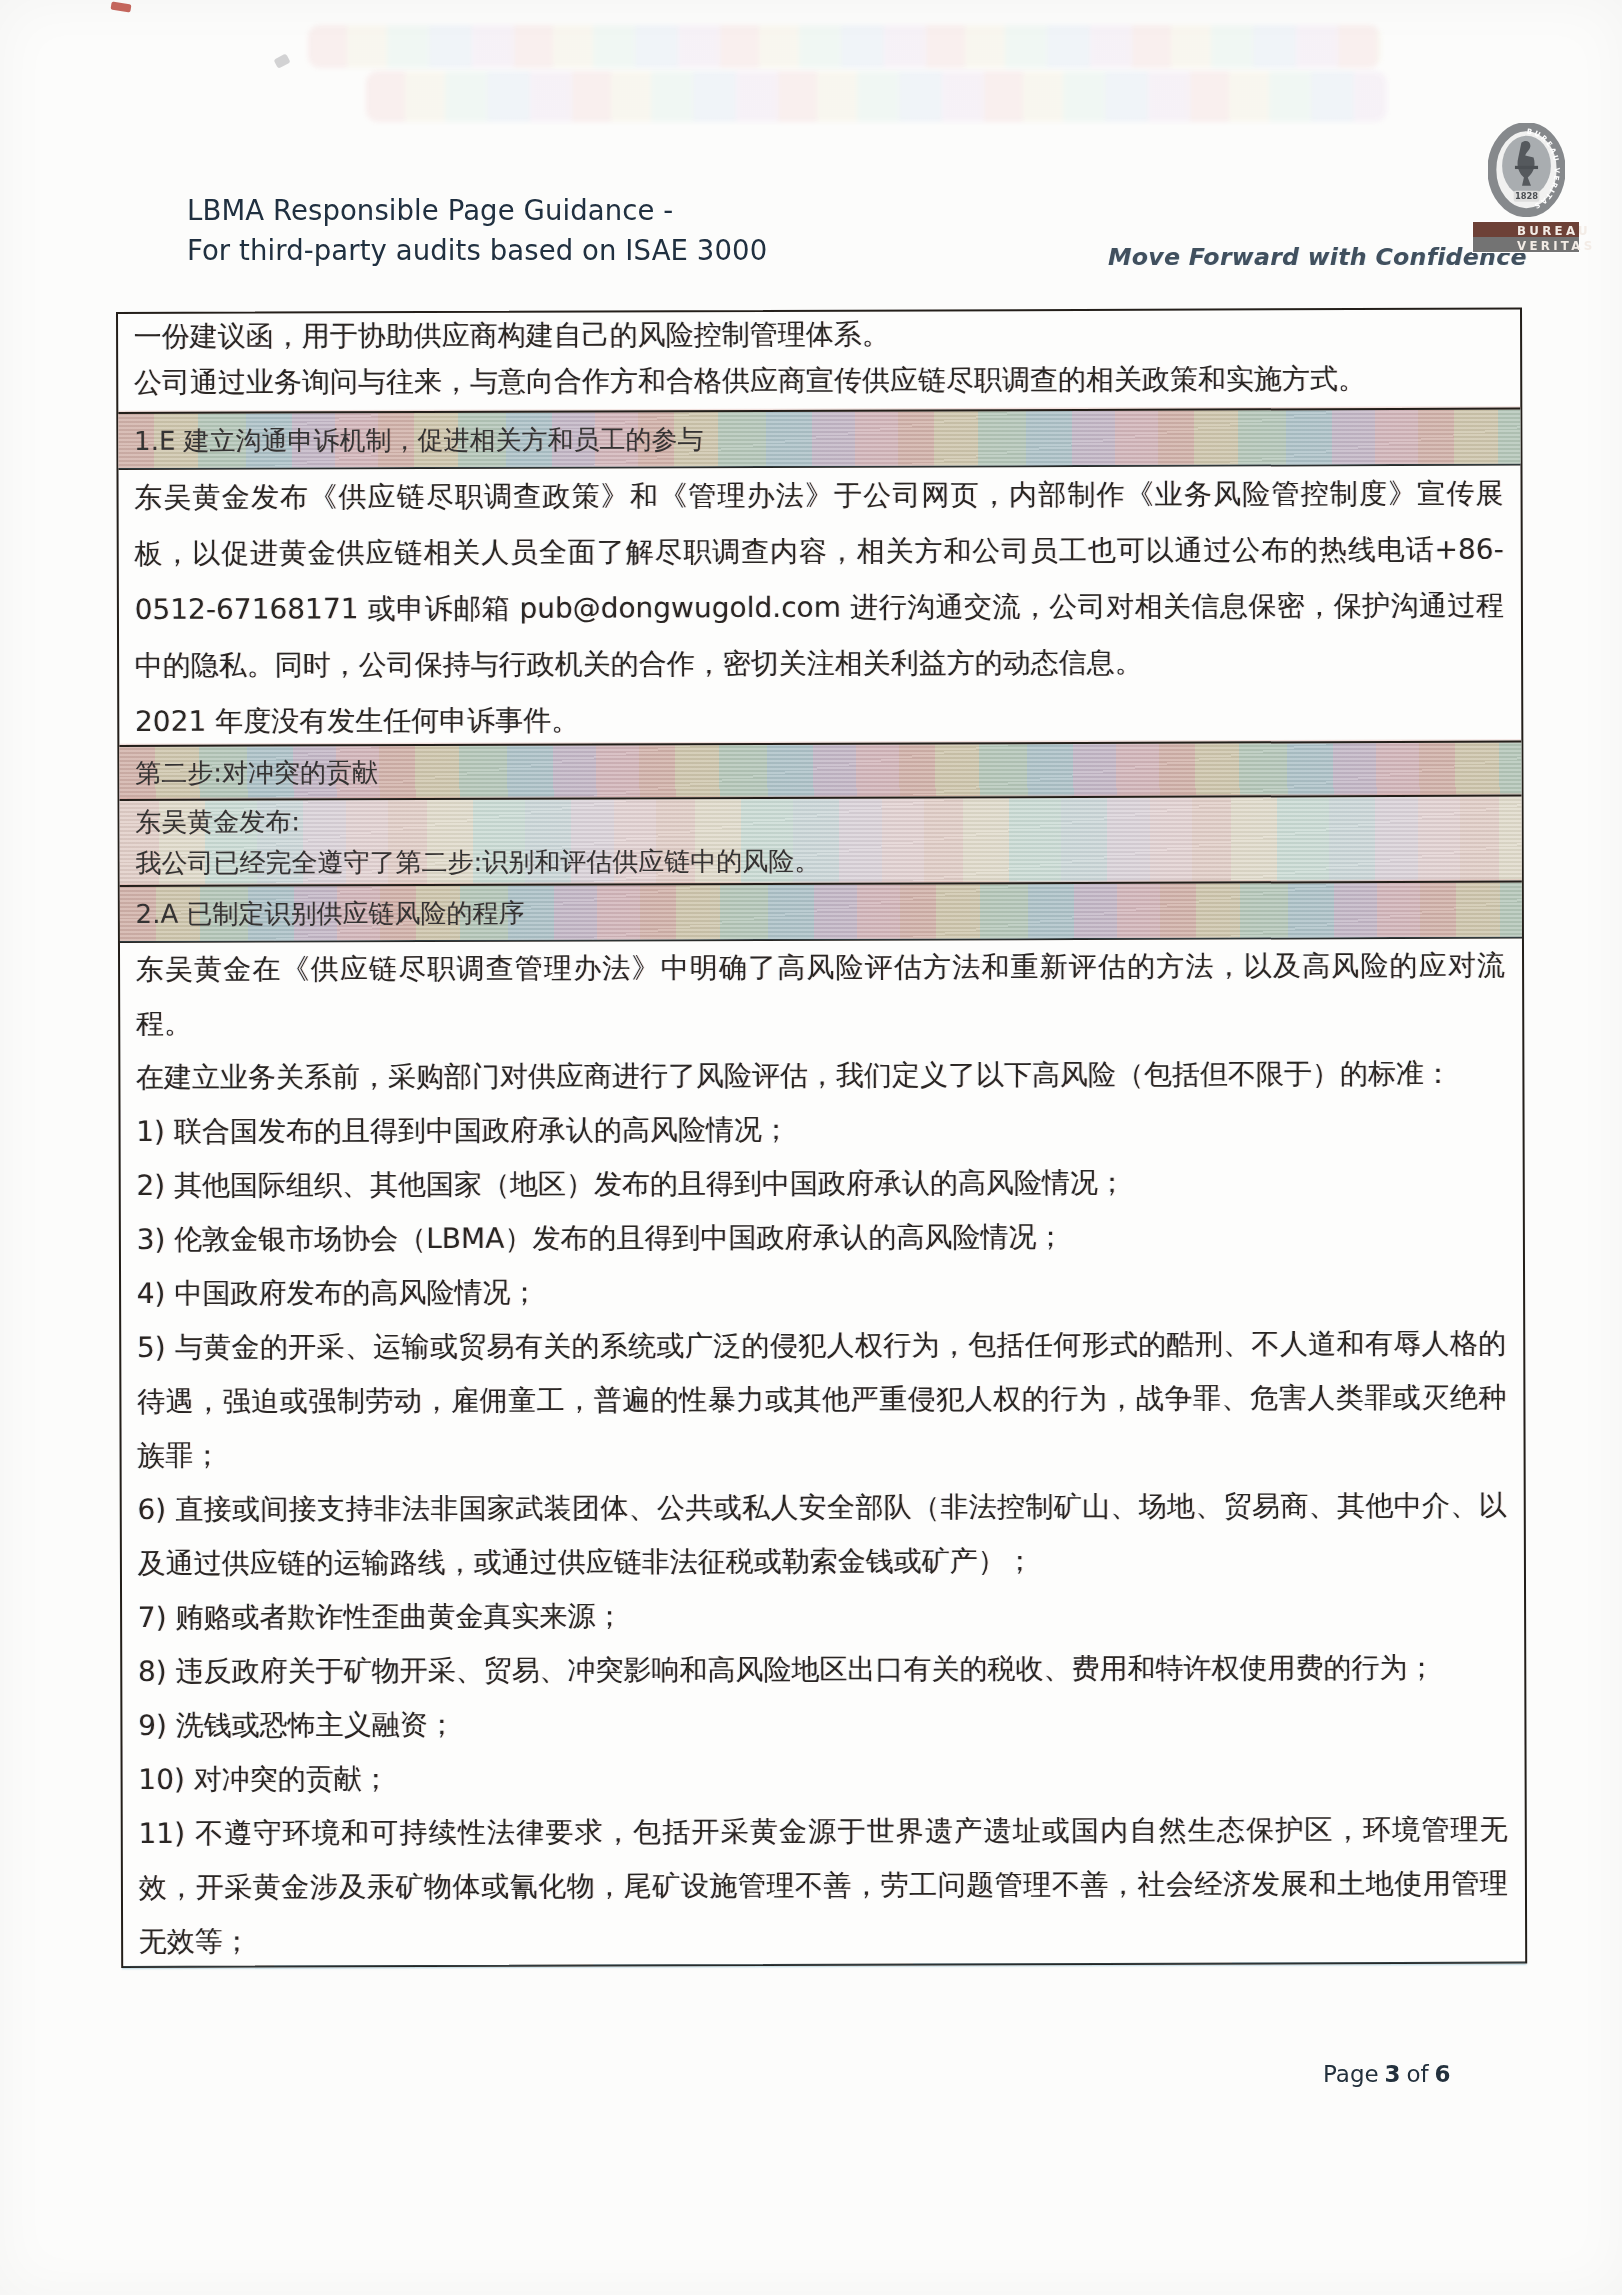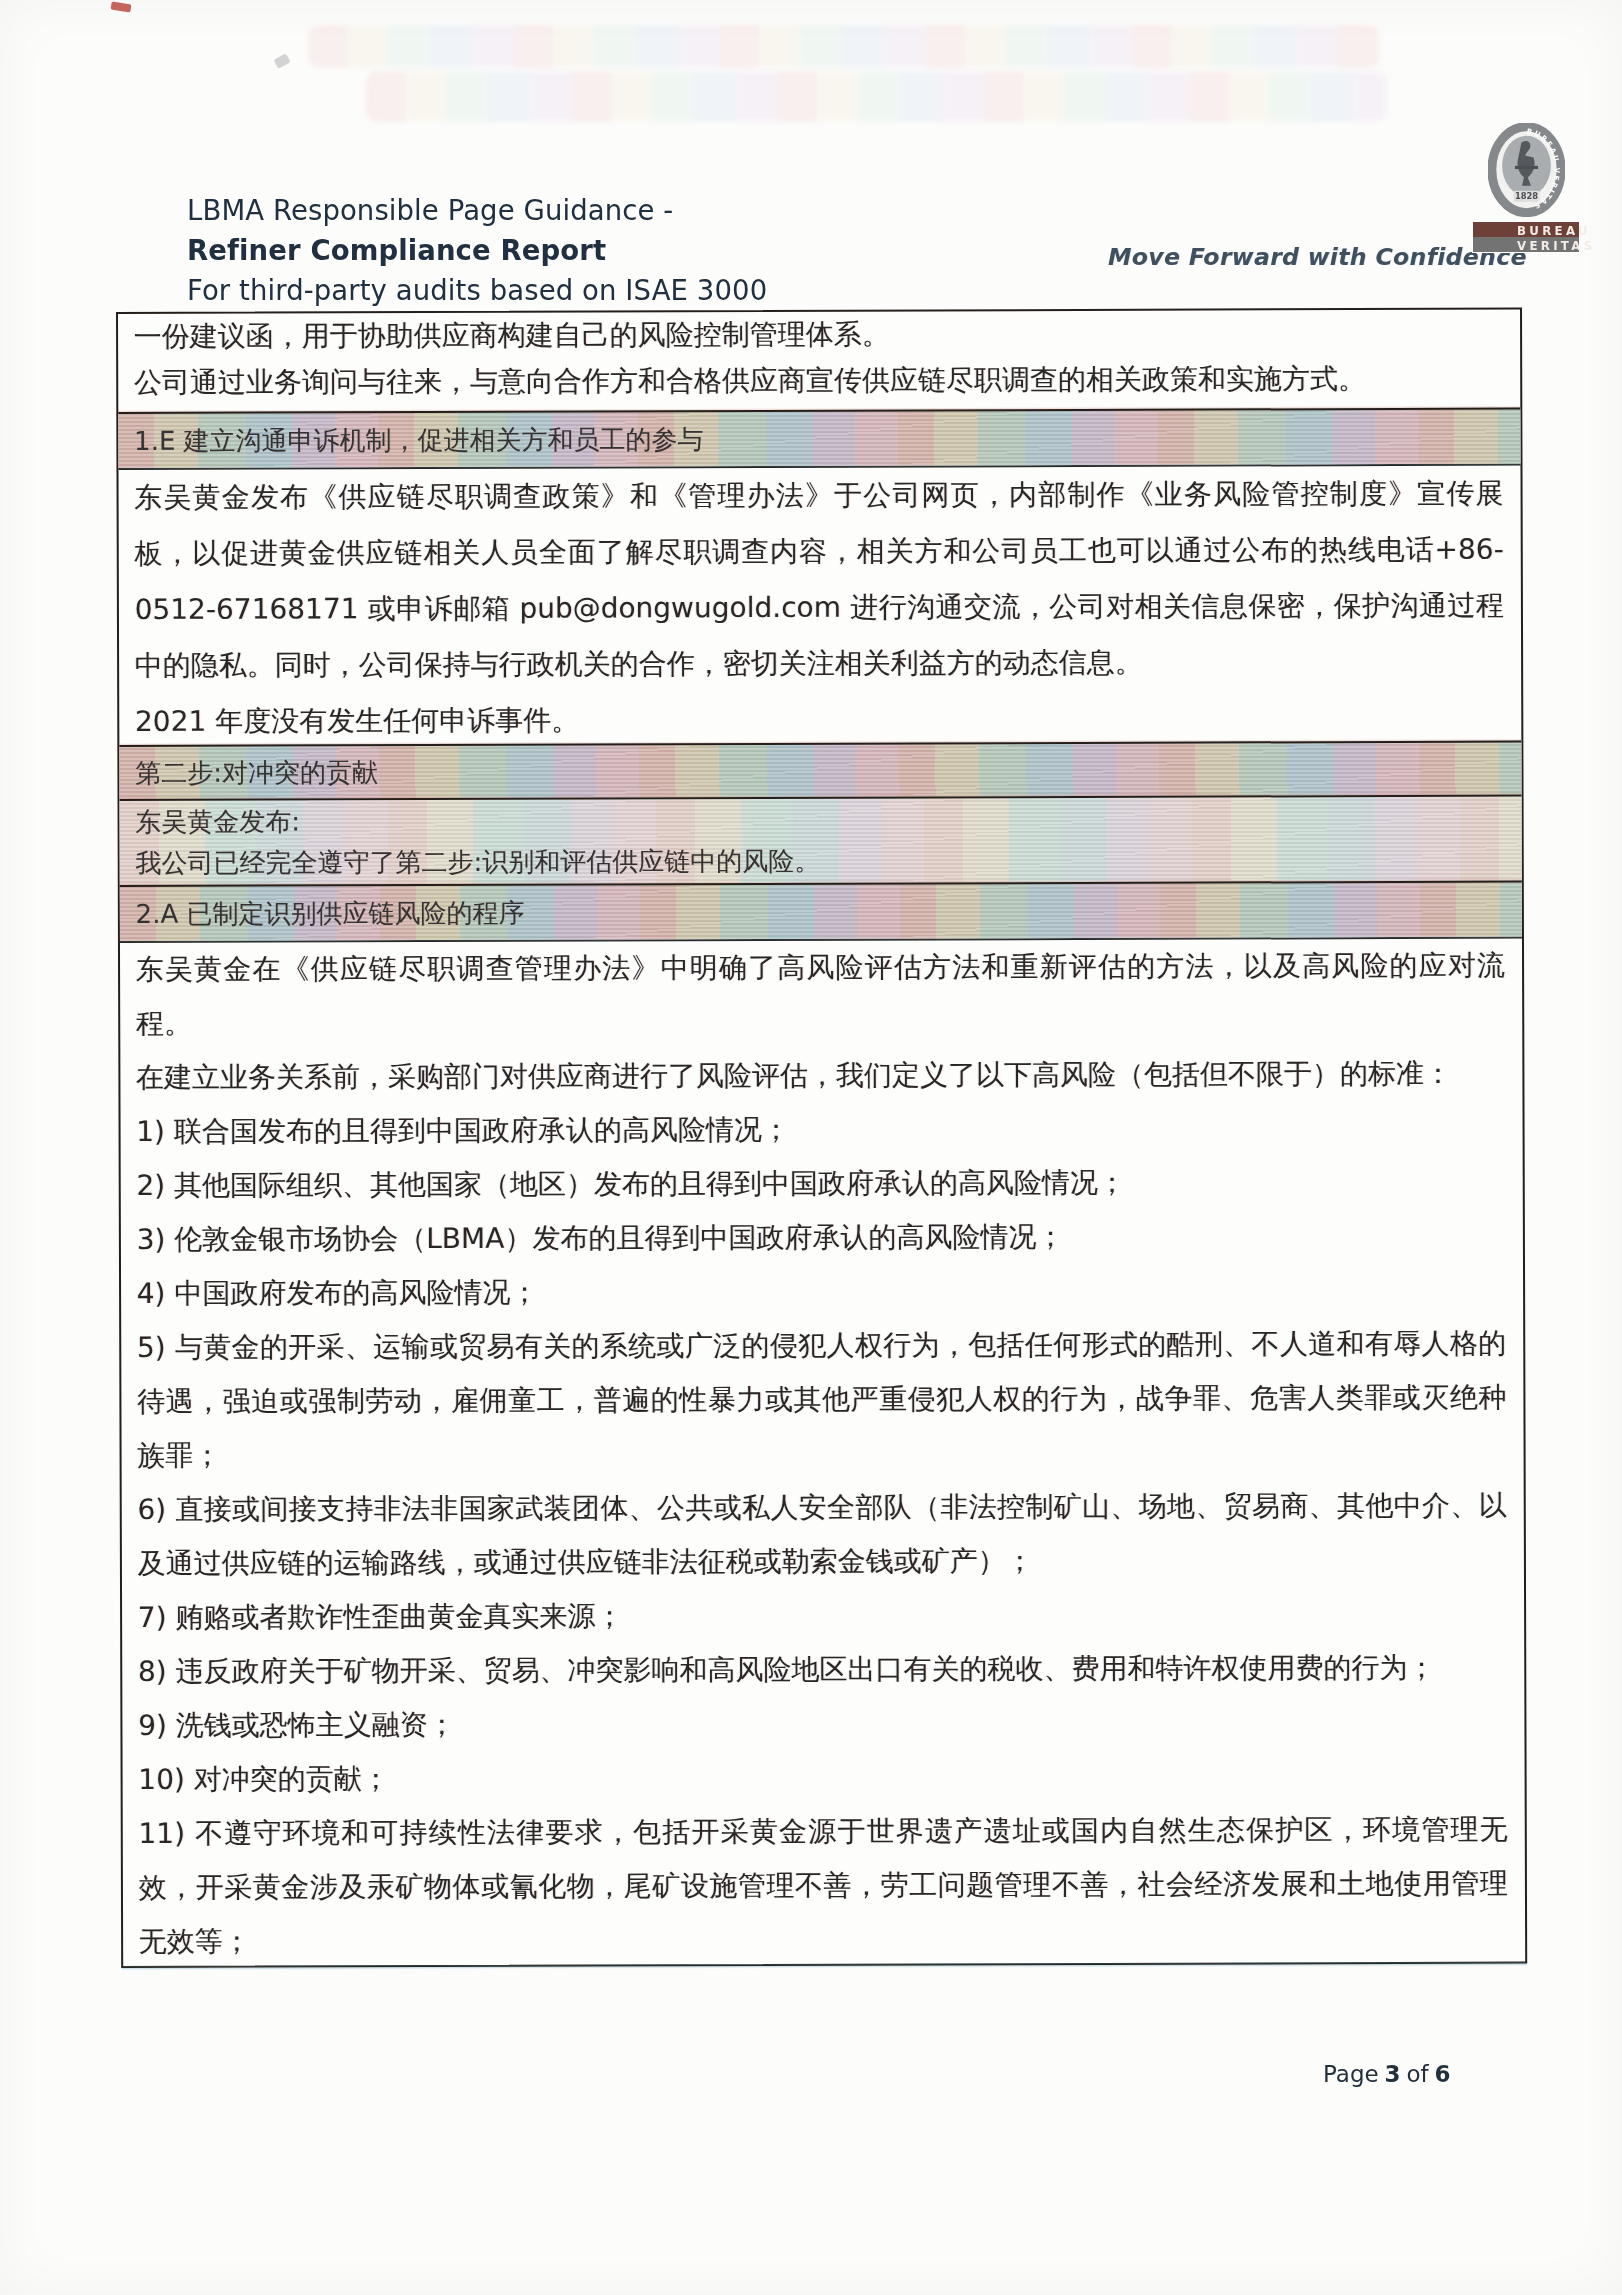--- a/index.html
+++ b/index.html
@@ -87,21 +87,20 @@
 
 <div id="page">
 
   <div class="ghost ghost1"></div>
   <div class="ghost ghost2"></div>
   <div class="mark-red"></div>
   <div class="mark-gray"></div>
 
   <div class="title-block">
     <div class="t t1">LBMA Responsible Page Guidance -</div>
-    <div class="t t2">Refiner Compliance Report</div>
     <div class="t t3">For third-party audits based on ISAE 3000</div>
   </div>
 
   <div class="tagline">Move Forward with Confidence</div>
 
   <div class="bv-logo">
     <svg class="bv-emblem" viewBox="0 0 120 145" width="77" height="94" aria-hidden="true">
       <ellipse cx="60" cy="72" rx="54" ry="67" fill="#f1f1f0" stroke="#86898c" stroke-width="14"></ellipse>
       <path id="bvRing" d="M 60 16 A 44 56 0 1 1 59.9 16" fill="none"></path>
       <text font-size="11" fill="#ffffff" letter-spacing="3" font-weight="700">

